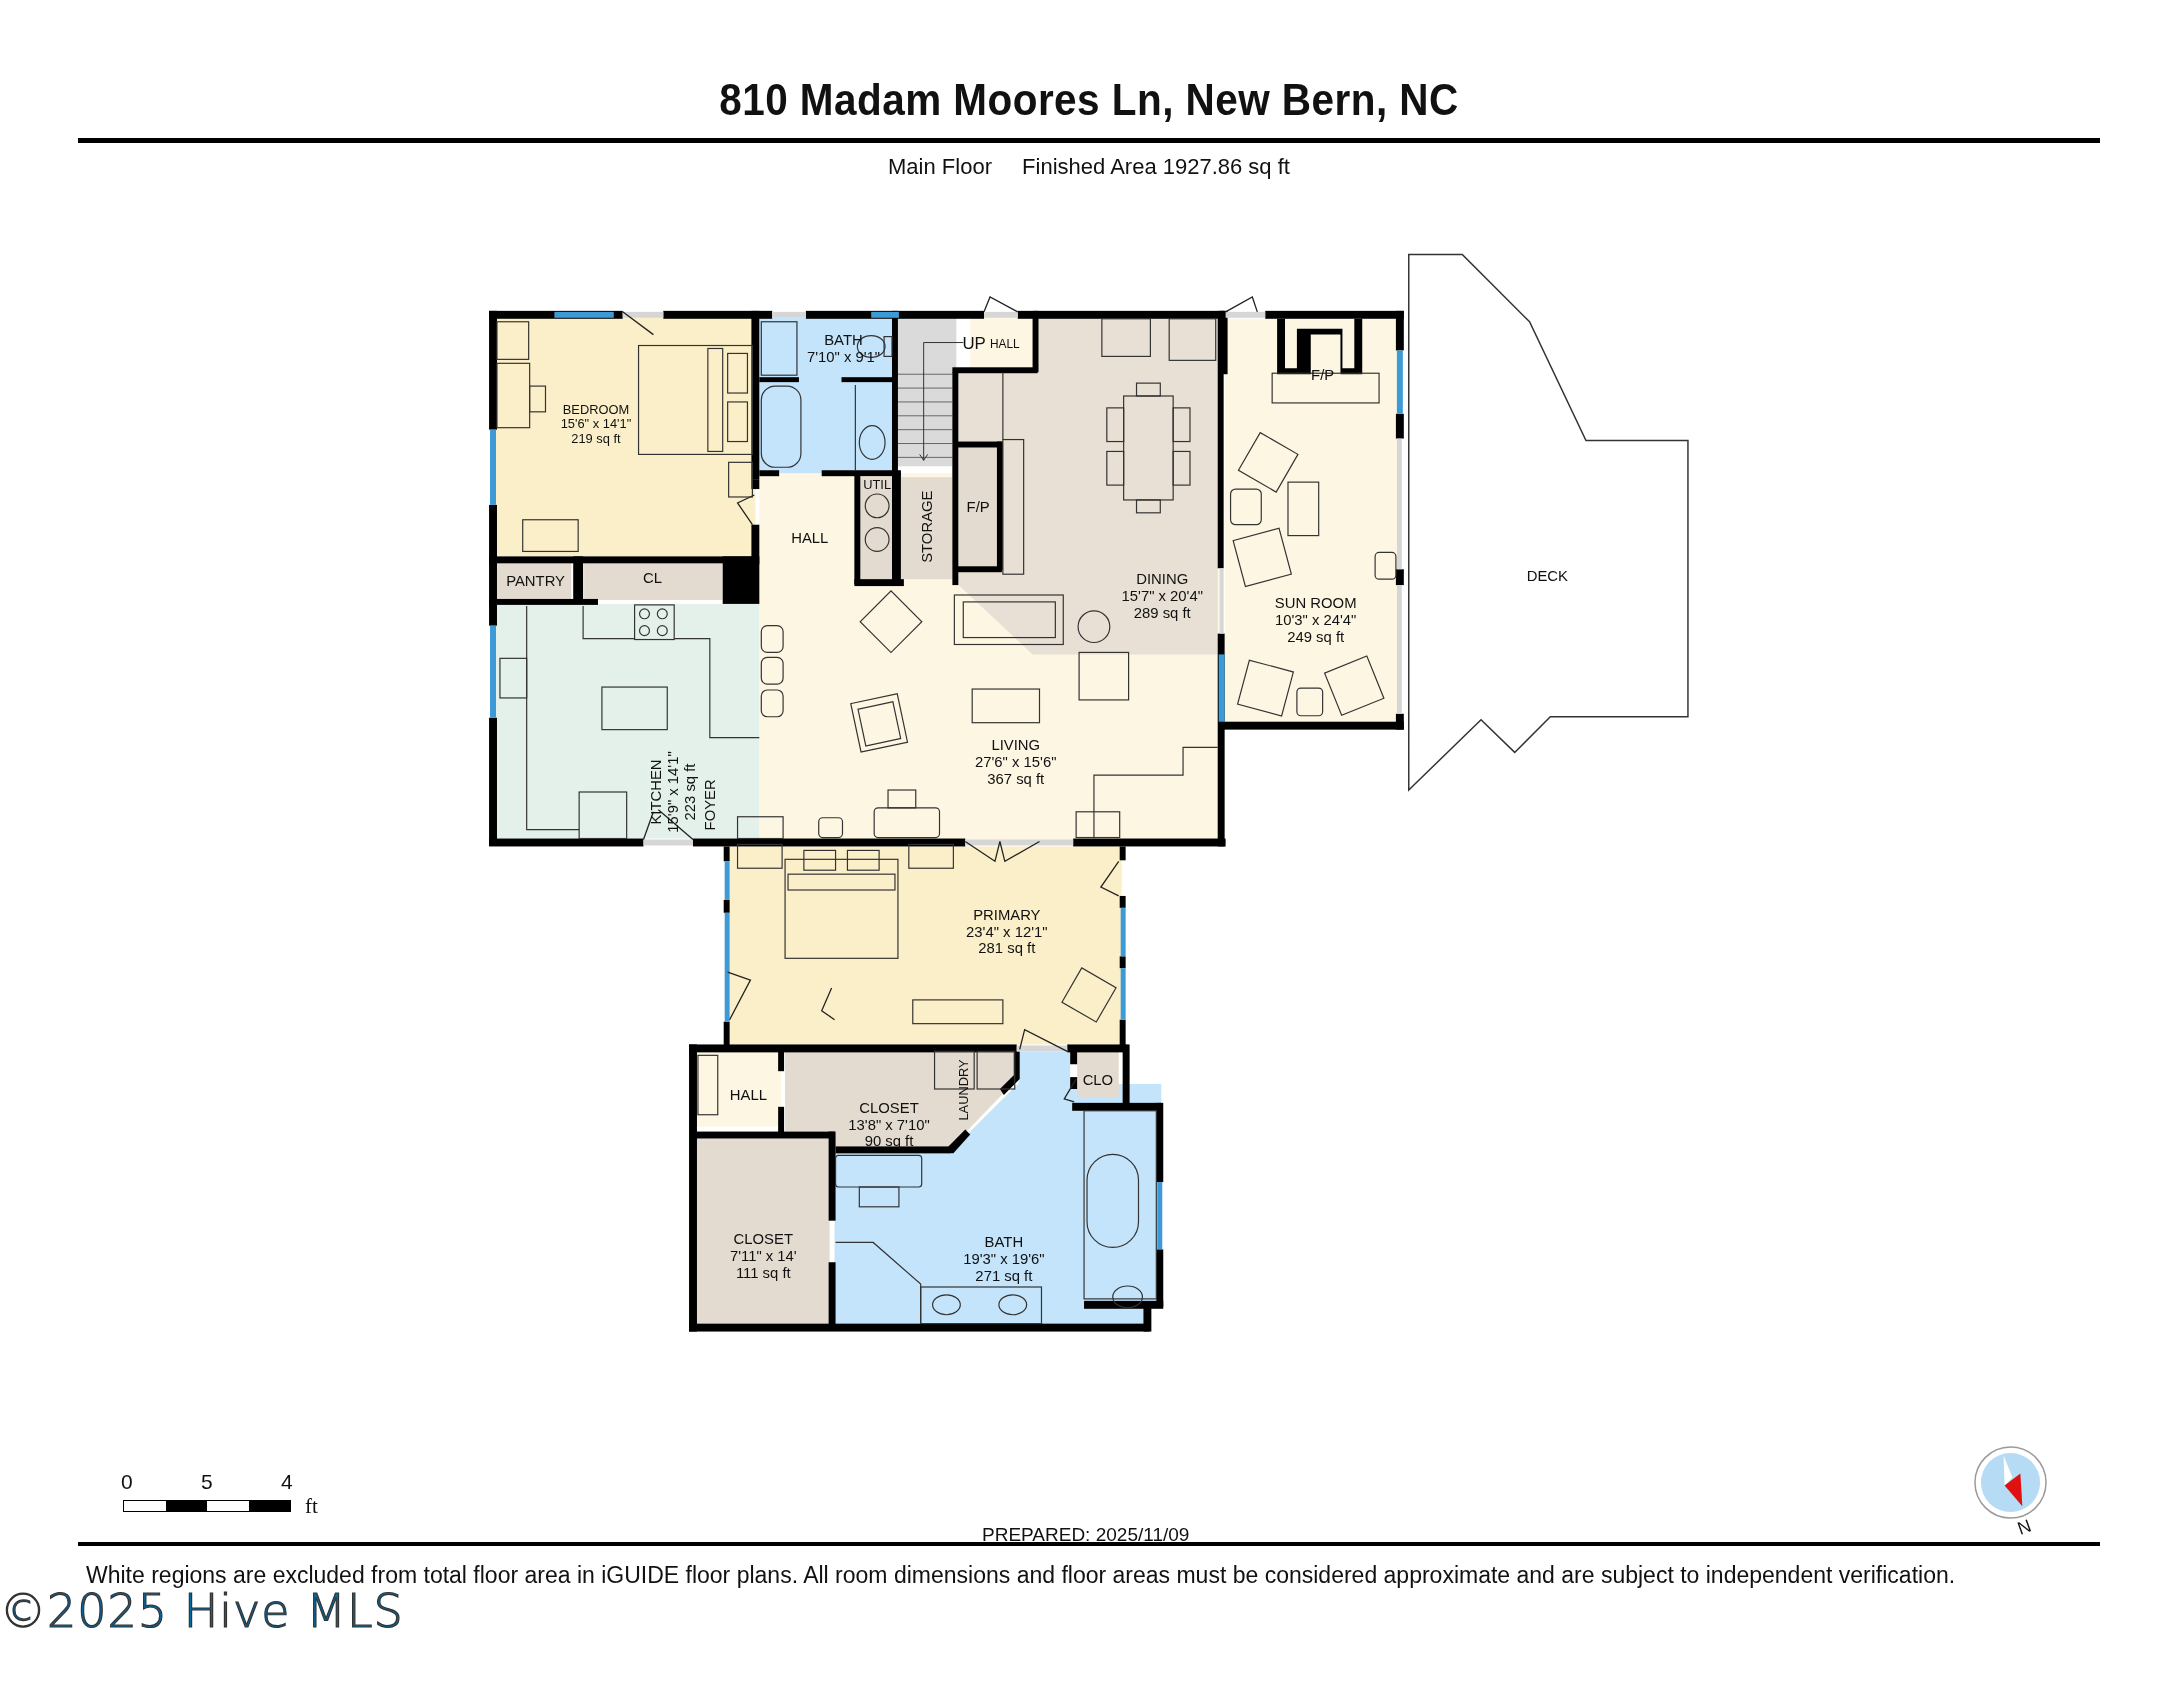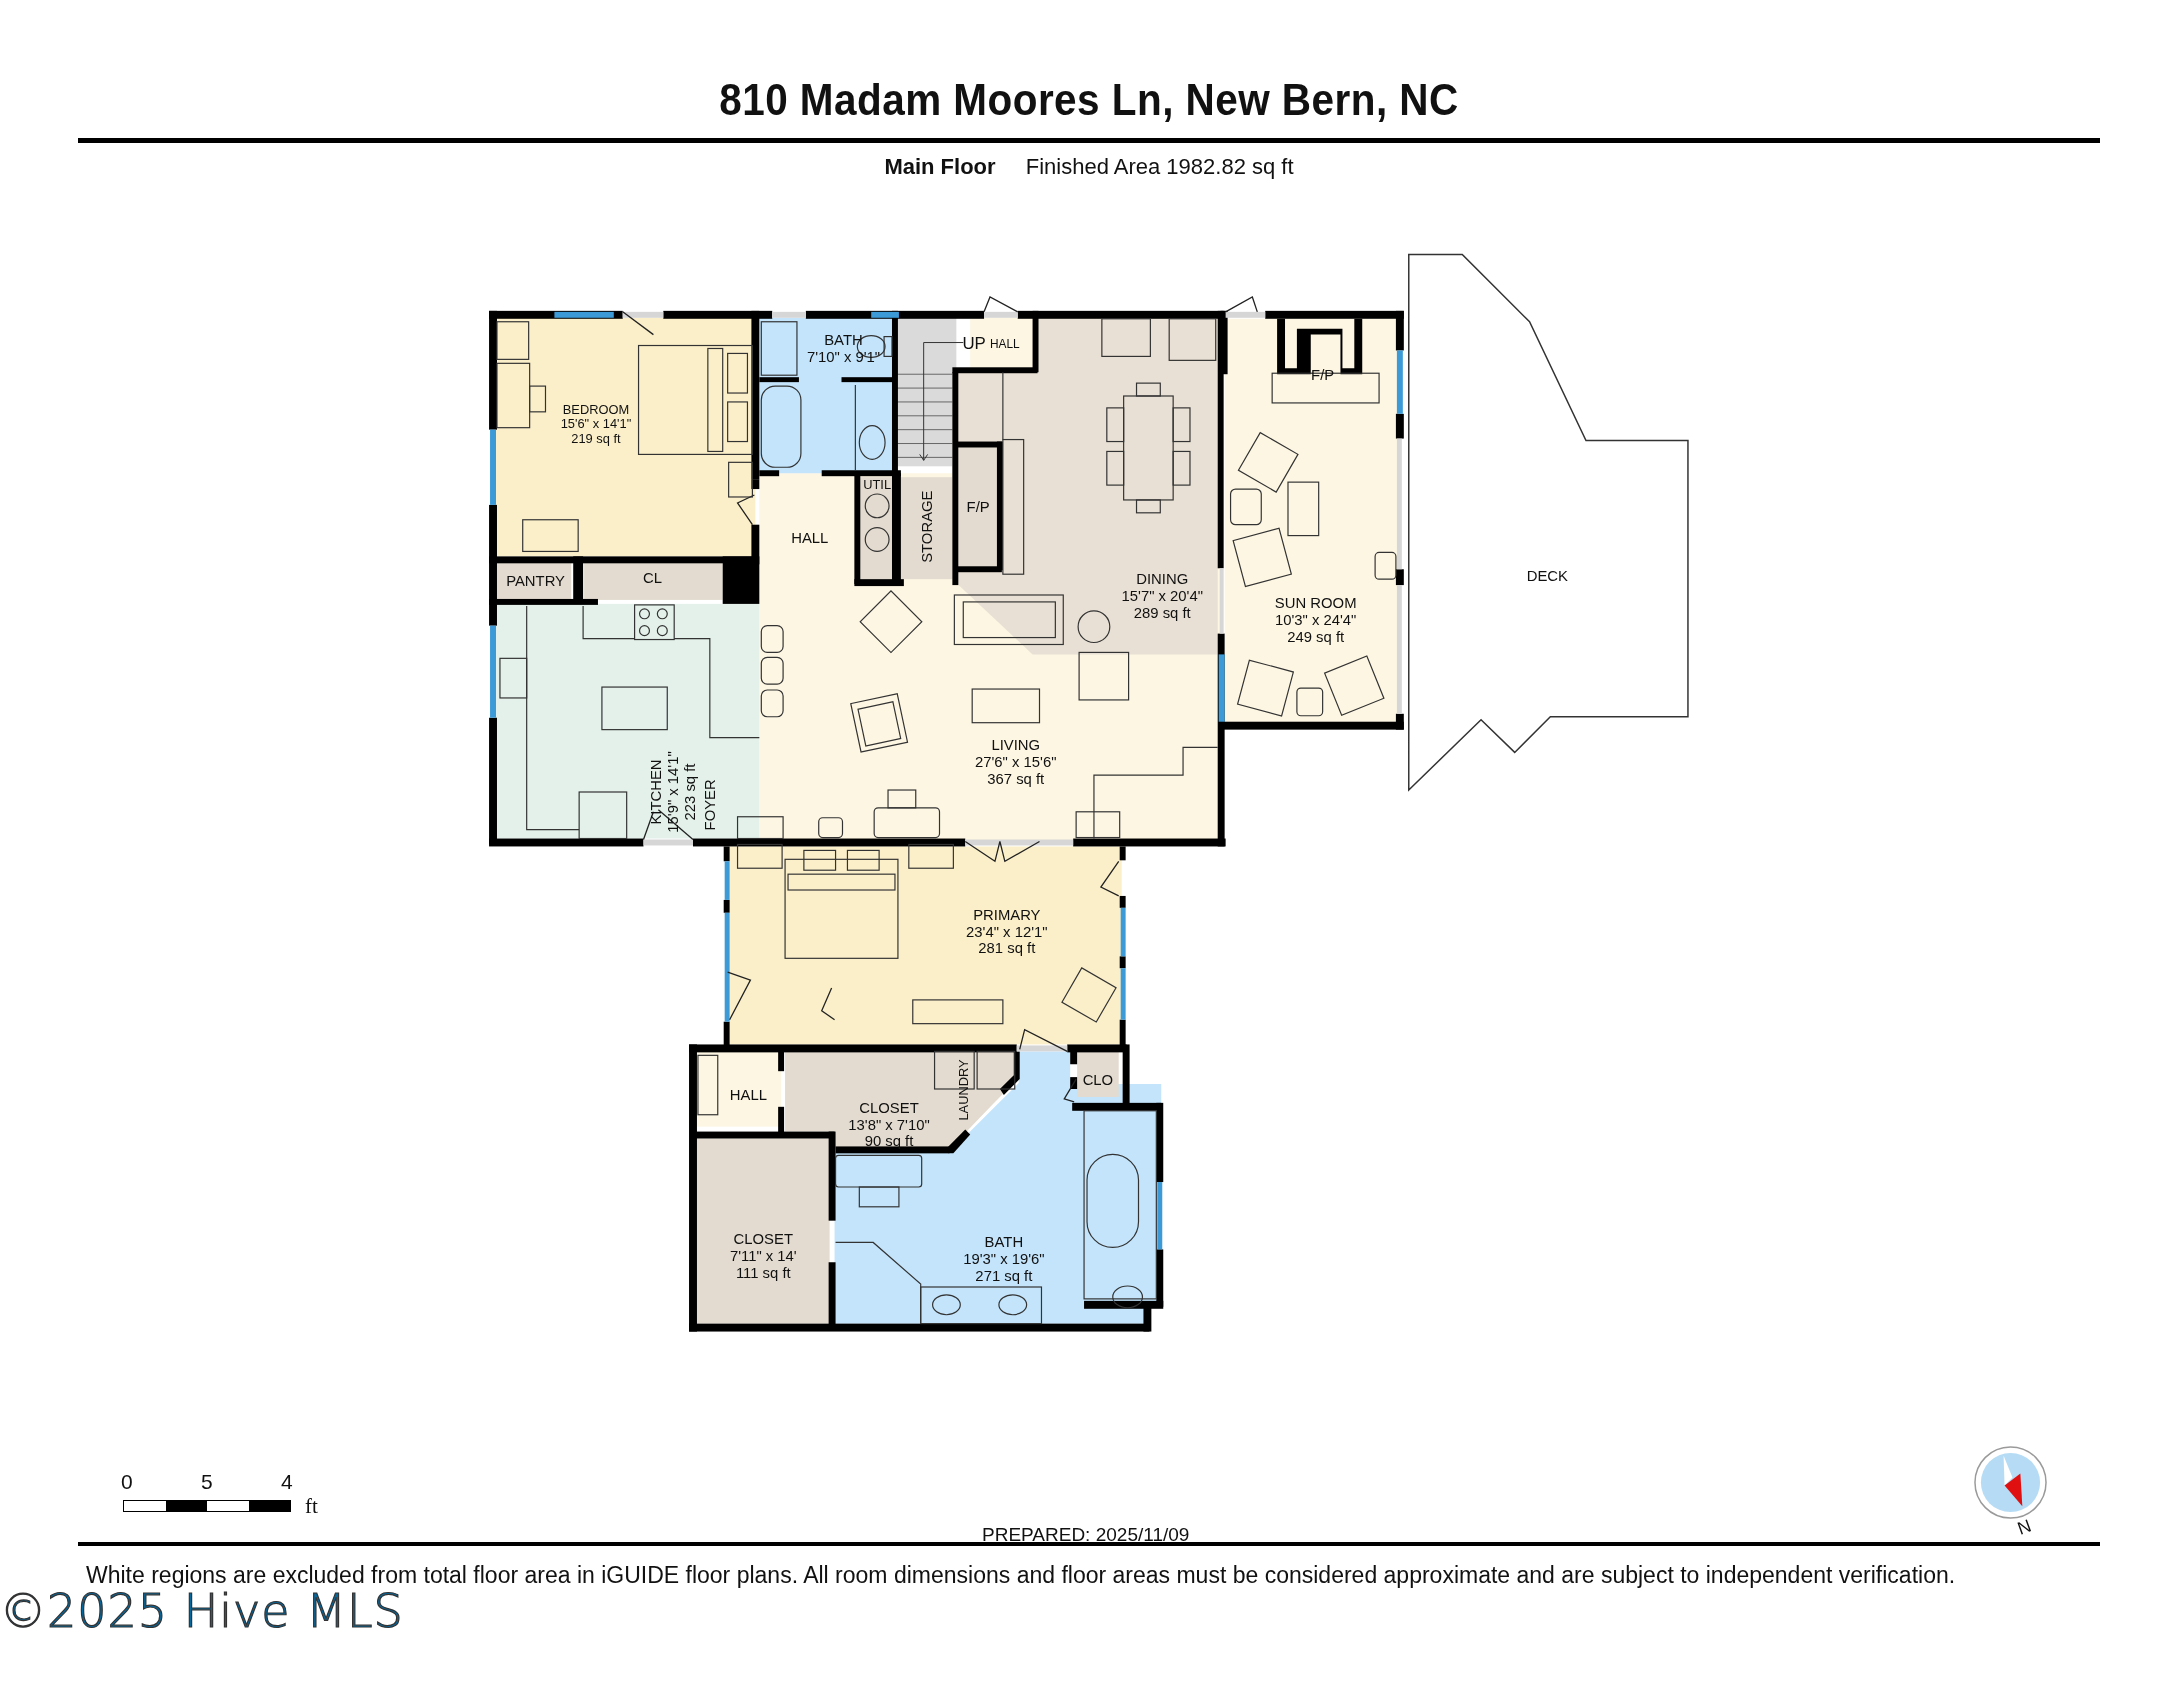--- a/index.html
+++ b/index.html
@@ -1,20 +1,20 @@
 <!DOCTYPE html>
 <html><head>
 <meta charset="utf-8">
 <style>
   html, body { margin:0; padding:0; background:#ffffff; }
   body { width:2178px; height:1683px; position:relative; overflow:hidden; font-family:"Liberation Sans", sans-serif; color:#111; }
   .title { position:absolute; left:0; width:2178px; top:75px; text-align:center; font-size:44px; font-weight:bold; letter-spacing:0.5px; transform:scaleX(0.92); }
   .rule { position:absolute; background:#000; }
   .subtitle { position:absolute; top:154px; left:0; width:2178px; text-align:center; font-size:22px; }
-  .subtitle .floor { font-weight:bold; margin-right:24px;margin-top:8px; }
+  .subtitle .floor { font-weight:normal; margin-right:24px;margin-top:8px; }
   svg.plan { position:absolute; left:0; top:0; }
   .room-label { font-family:"Liberation Sans", sans-serif; font-size:15px; fill:#111; text-anchor:middle; }
   .small { font-size:13px; }
   .prepared { position:absolute; top:1490px; left:982px; font-size:19px;margin-top:34px; }
   .scale { position:absolute; left:119px; top:1470px; }
   .scale .nums { position:relative; height:26px; font-size:21px; }
   .scale .nums span { position:absolute; top:0; }
   .scale .bar { position:absolute; top:30px; left:4px; width:166px; height:10px; border:1px solid #000; display:flex; }
   .scale .bar div { flex:1; }
   .scale .unit { position:absolute; left:186px; top:24px; font-size:21px;font-family:Liberation Serif, serif; }
@@ -23,21 +23,21 @@
   .compass { position:absolute; left:1973px; top:1445px; width:75px; height:75px; }
   .compass-n { position:absolute; left:2018px; top:1517px; font-size:18px; transform:rotate(-20deg); }
 </style>
 </head>
 <body>
 
 <div class="title">810 Madam Moores Ln, New Bern, NC</div>
 <div class="rule" style="left:78px; top:138px; width:2022px; height:5px;"></div>
 <div class="subtitle">
   <span class="floor">Main Floor</span>
-  <span>Finished Area 1982.82 sq ft</span>
+  <span>Finished Area 1927.86 sq ft</span>
 </div>
 
 <svg class="plan" width="2178" height="1683" viewBox="0 0 2200 1700" xmlns="http://www.w3.org/2000/svg">
 
   <g>
 
     <rect x="767" y="478" width="467" height="373" fill="#fdf6e3"></rect>
 
     <rect x="500" y="321" width="263" height="241" fill="#fbefc9"></rect>
 

